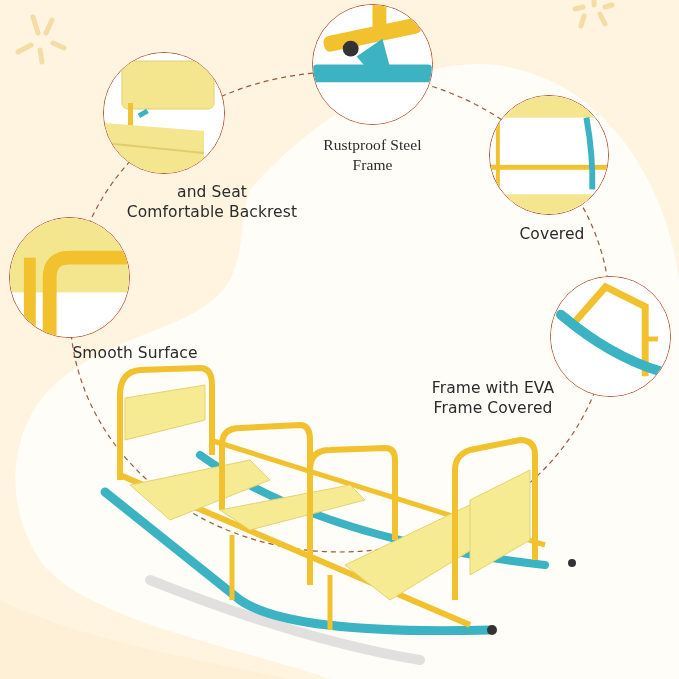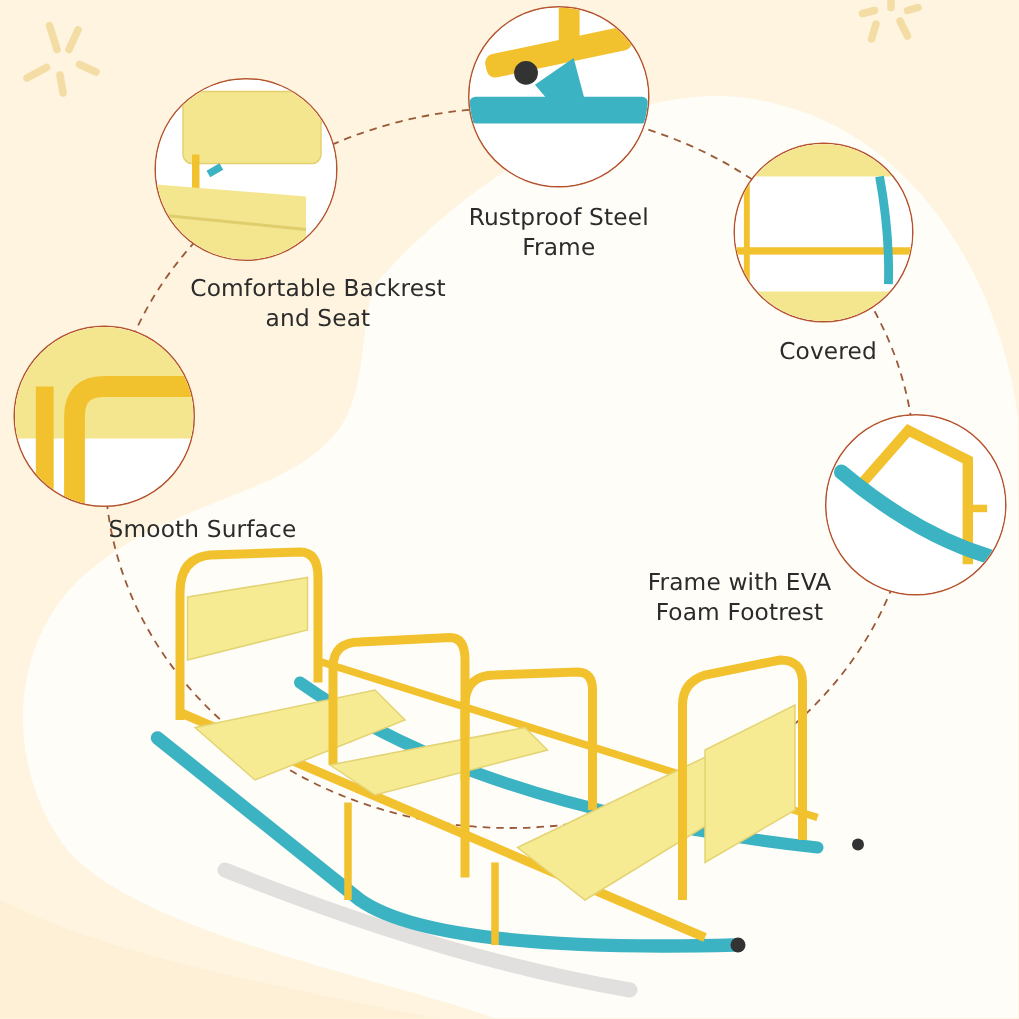--- a/index.html
+++ b/index.html
@@ -86,36 +86,36 @@
   <div class="callout" style="left:550px;top:276px;width:121px;height:121px;">
     <svg viewBox="0 0 120 120">
       <rect width="120" height="120" fill="#fff"></rect>
       <path d="M20 50 L55 10 L95 30 L95 100" stroke="#f2c12e" stroke-width="7" fill="none"></path>
       <path d="M10 38 Q60 80 110 95" stroke="#3bb3c3" stroke-width="10" fill="none" stroke-linecap="round"></path>
       <rect x="96" y="60" width="12" height="5" fill="#f2c12e"></rect>
     </svg>
   </div>
 
   <div class="label" style="left:114px;top:182px;width:196px;">
+    <span>and Seat</span>
     <span>Comfortable Backrest</span>
-    <span>and Seat</span>
   </div>
-  <div class="label" style="left:300px;top:135px;width:145px;">
+  <div class="label" style="left:300px;top:135px;width:145px;font-family:Liberation Serif, serif;">
     <span>Rustproof Steel</span>
     <span>Frame</span>
   </div>
   <div class="label" style="left:507px;top:224px;width:90px;">
     <span>Covered</span>
   </div>
   <div class="label" style="left:62px;top:343px;width:146px;">
     <span>Smooth Surface</span>
   </div>
   <div class="label" style="left:420px;top:378px;width:146px;">
     <span>Frame with EVA</span>
-    <span>Foam Footrest</span>
+    <span>Frame Covered</span>
   </div>
 
   <svg class="product" viewBox="0 0 679 679">
 
     <path d="M150 580 Q300 640 420 660" stroke="#c9c9c9" stroke-width="10" fill="none" opacity="0.55" stroke-linecap="round"></path>
 
     <path d="M200 455 Q320 540 545 565" stroke="#3bb3c3" stroke-width="8" fill="none" stroke-linecap="round"></path>
 
     <path d="M105 492 Q190 560 240 600 Q290 635 490 630" stroke="#3bb3c3" stroke-width="9" fill="none" stroke-linecap="round"></path>
 

